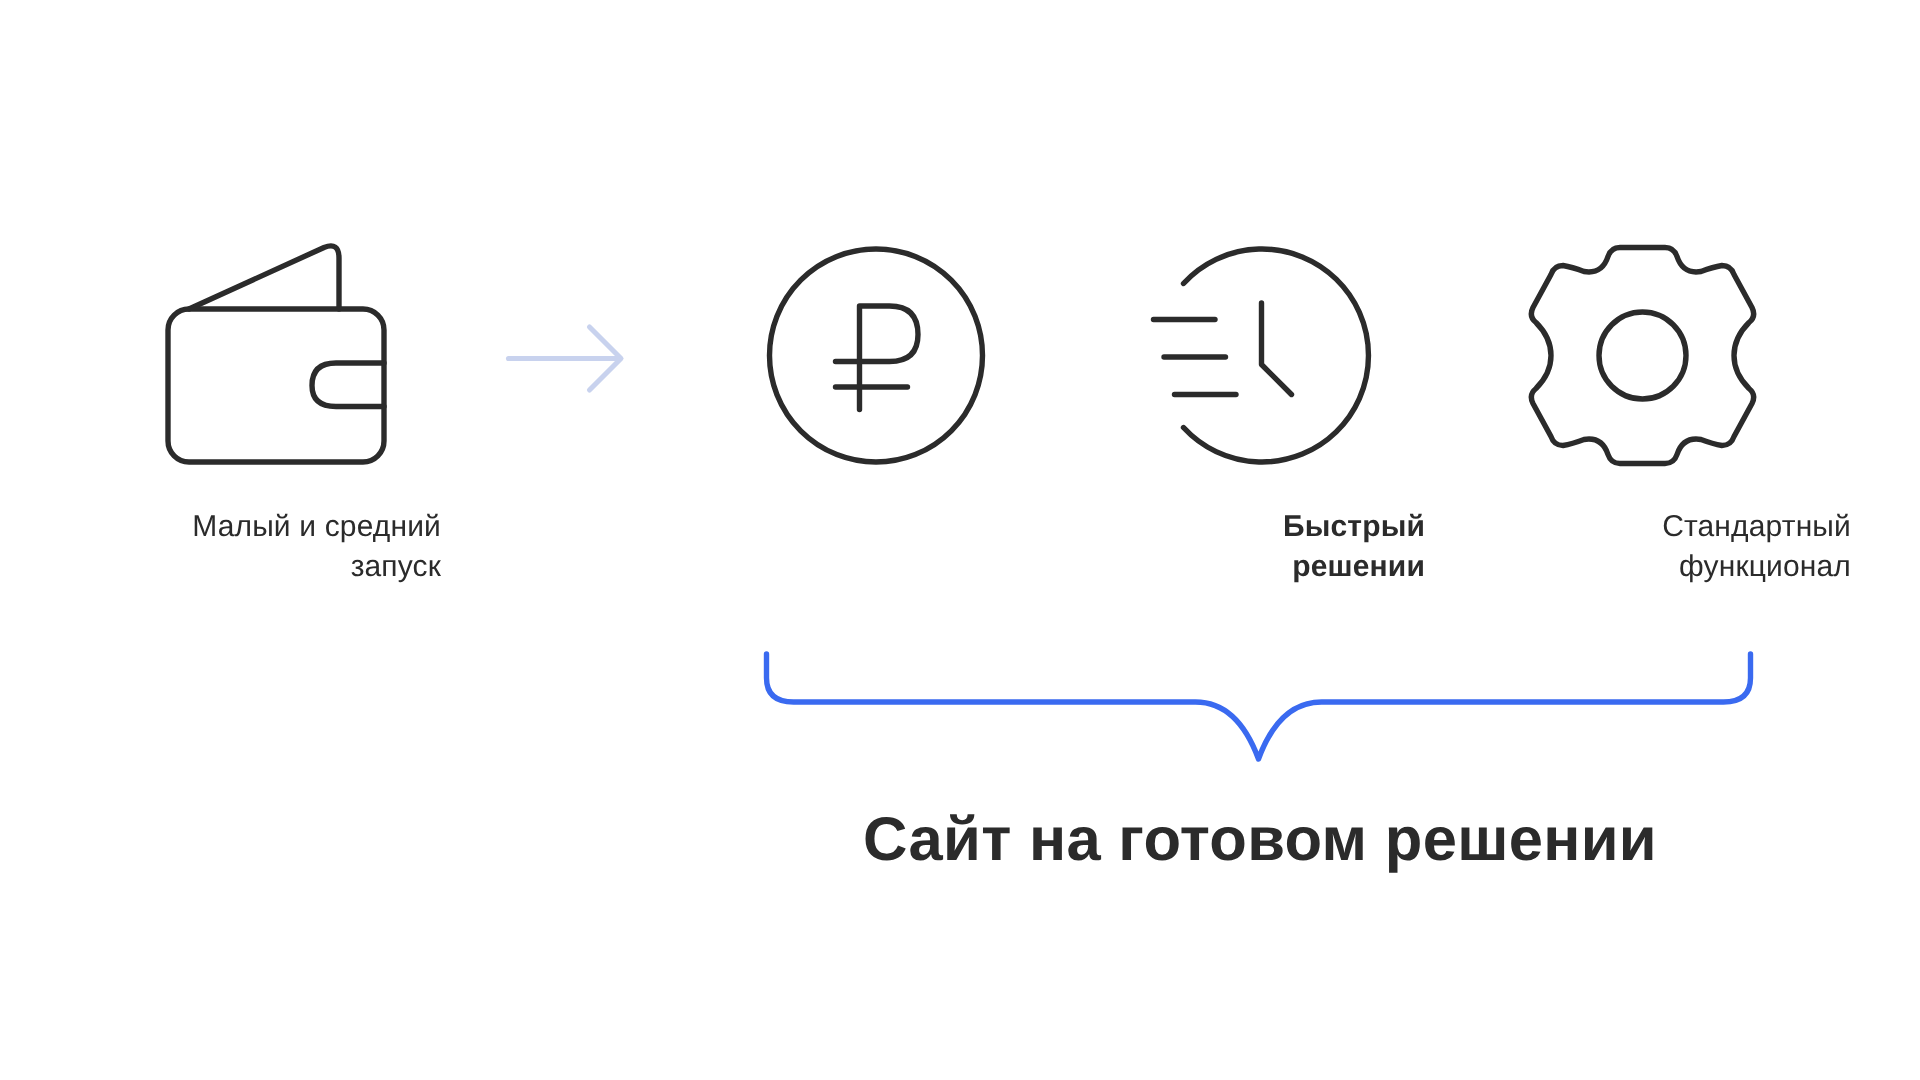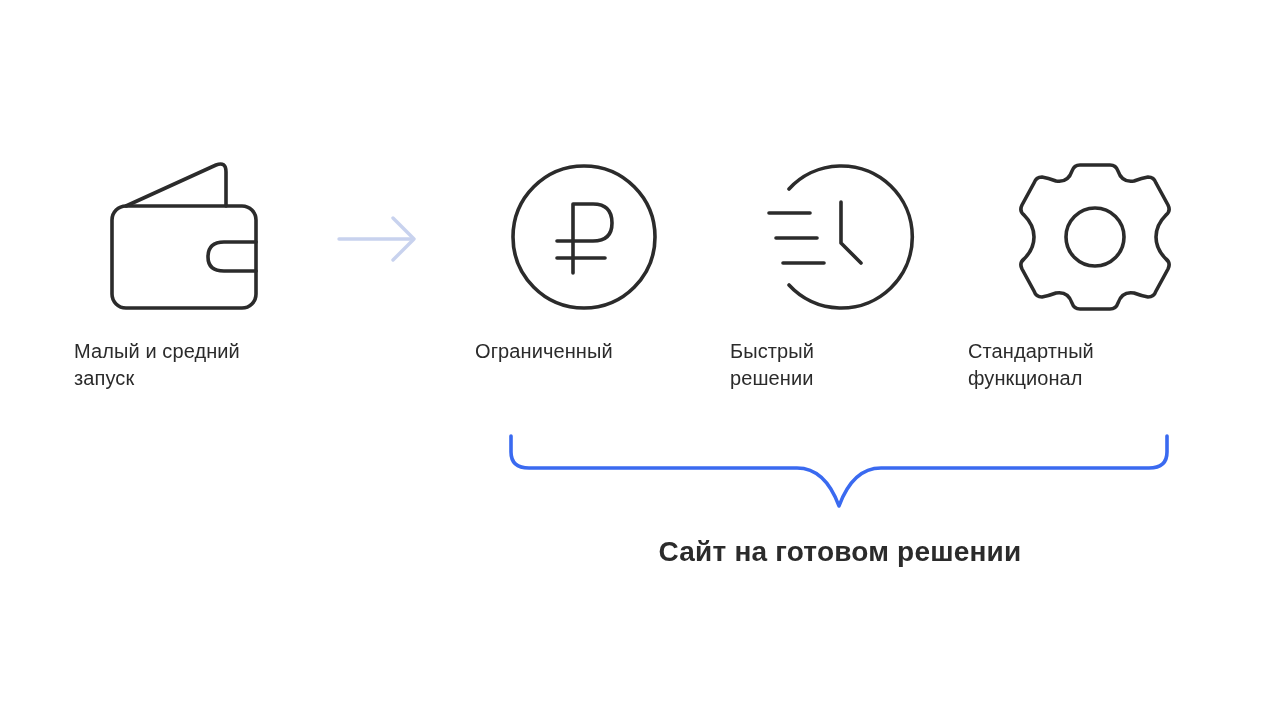--- a/index.html
+++ b/index.html
@@ -17,41 +17,41 @@
     }
     .icon {
       position: absolute;
     }
     .icon svg {
       display: block;
     }
     .label {
       position: absolute;
       width: 220px;
-      text-align: left;
+      text-align: right;
       font-size: 20px;
       line-height: 27px;
       color: #2b2b2b;
       letter-spacing: 0.1px;
     }
     .label span {
       display: block;
     }
     .brace {
       position: absolute;
       left: 505px;
       top: 430px;
     }
     .title {
       position: absolute;
       left: 540px;
       top: 536px;
       width: 600px;
       text-align: center;
-      font-size: 28px;
+      font-size: 41px;
       font-weight: bold;
       color: #2b2b2b;
       letter-spacing: 0.2px;
     }
   </style>
 </head>
 <body>
 
 <div class="icon" style="left:104px; top:158px;">
   <svg width="160" height="155" viewBox="0 0 160 155" fill="none" stroke="#2b2b2b" stroke-width="3.6" stroke-linecap="round" stroke-linejoin="round">
@@ -78,50 +78,49 @@
 
 <div class="icon" style="left:508px; top:161px;">
   <svg width="152" height="152" viewBox="0 0 152 152" fill="none" stroke="#2b2b2b" stroke-width="3.6" stroke-linecap="round" stroke-linejoin="round">
     <circle cx="76" cy="76" r="71"></circle>
     <path d="M65 112 L65 43 L85 43 Q104 43 104 62 Q104 80 85 80 L49 80"></path>
     <path d="M49 97 L97 97"></path>
   </svg>
 </div>
 
 <div class="label" style="left:475px; top:338px;">
-  <span>Ограниченный</span>
 </div>
 
 <div class="icon" style="left:760px; top:161px;">
   <svg width="156" height="152" viewBox="0 0 156 152" fill="none" stroke="#2b2b2b" stroke-width="3.6" stroke-linecap="round" stroke-linejoin="round">
 
     <path d="M29 28 A71 71 0 1 1 29 124"></path>
 
     <path d="M9 52 L50 52"></path>
     <path d="M16 77 L57 77"></path>
     <path d="M23 102 L64 102"></path>
 
     <path d="M81 41 L81 82 L101 102"></path>
   </svg>
 </div>
 
-<div class="label" style="left:730px; top:338px;">
+<div class="label" style="left:730px; top:338px;font-weight:bold;">
   <span>Быстрый</span>
   <span>решении</span>
 </div>
 
 <div class="icon" style="left:1018px; top:161px;">
   <svg width="154" height="152" viewBox="0 0 154 152" fill="none" stroke="#2b2b2b" stroke-width="3.6" stroke-linecap="round" stroke-linejoin="round">
     <path d="
       M62 4 L92 4 Q98 4 100 10 Q104 22 116 20 Q124 17 130 16 Q136 16 138 22 L150 44 Q153 50 148 54 Q138 64 138 76 Q138 88 148 98 Q153 102 150 108 L138 130 Q136 136 130 136 Q124 135 116 132 Q104 130 100 142 Q98 148 92 148 L62 148 Q56 148 54 142 Q50 130 38 132 Q30 135 24 136 Q18 136 16 130 L4 108 Q1 102 6 98 Q16 88 16 76 Q16 64 6 54 Q1 50 4 44 L16 22 Q18 16 24 16 Q30 17 38 20 Q50 22 54 10 Q56 4 62 4 Z"></path>
     <circle cx="77" cy="76" r="29"></circle>
   </svg>
 </div>
 
-<div class="label" style="left:968px; top:338px;">
+<div class="label" style="left:1014px; top:338px;">
   <span>Стандартный</span>
   <span>функционал</span>
 </div>
 
 <div class="brace">
   <svg width="670" height="85" viewBox="0 0 670 85" fill="none" stroke="#3a6af0" stroke-width="3.6" stroke-linecap="round" stroke-linejoin="round">
     <path d="M6 6 L6 22 Q6 38 24 38 L292 38 Q320 38 334 76 Q348 38 376 38 L644 38 Q662 38 662 22 L662 6"></path>
   </svg>
 </div>
 

